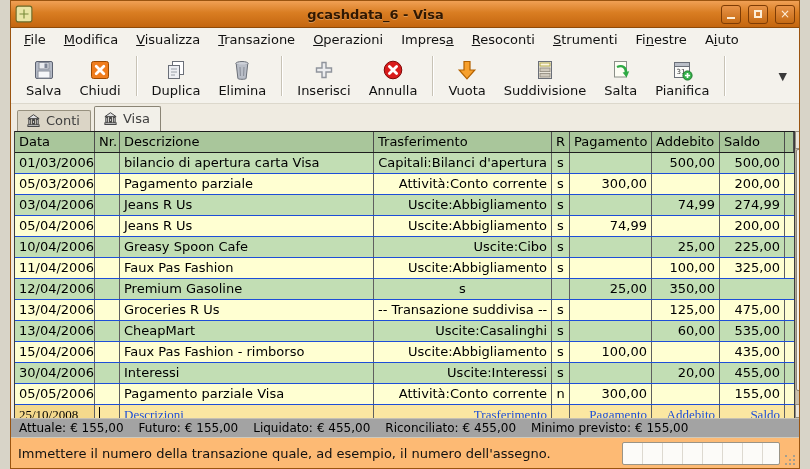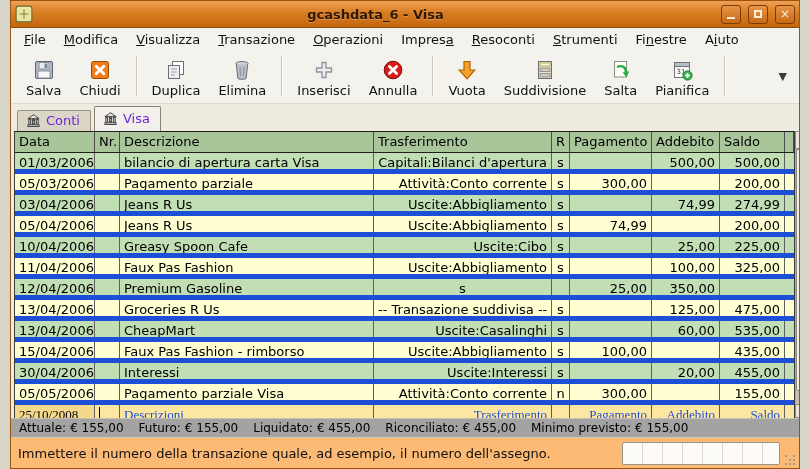--- a/index.html
+++ b/index.html
@@ -41,36 +41,36 @@
   .tbtn{
     display:flex; flex-direction:column; align-items:center; justify-content:flex-end;
     gap:1px; padding:2px 9px; border-radius:3px; font-size:13px; color:#111; height:48px;
   }
   .tbtn svg{ width:24px; height:24px; }
   .tsep{ width:1px; height:40px; background:#c8c3b6; box-shadow:1px 0 0 #ffffff; margin:0 6px; flex:none; }
   .overflow{ margin-left:auto; color:#3a3a3a; font-size:11px; padding:4px 6px; }
   
   .tabstrip{ height:27px; flex:none; background:#efebe1; display:flex; align-items:flex-end; padding:0 0 0 6px; }
   .tab{
-    display:flex; align-items:center; gap:5px; font-size:13px; color:#6d28d9;
+    display:flex; align-items:center; gap:5px; font-size:13px; color:#404040;
     border:1px solid #97917f; border-bottom:none; border-radius:2px 2px 0 0;
     background:#dbd5c6; height:21px; padding:0 10px 1px 8px; margin-right:3px;
   }
   .tab svg{ width:15px; height:15px; }
   .tab.active{ background:#f2f0e9; height:25px; border-color:#8a8475; }
   
   .register-area{ flex:1; display:flex; padding:0 3px; background:#efebe1; overflow:hidden; }
   .register-viewport{
     width:781px; flex:none; overflow:hidden; position:relative;
     border-left:1px solid #3c3c3c; border-right:1px solid #3c3c3c;
   }
   .grid-row{ display:grid; grid-template-columns:80px 25px 254px 178px 18px 82px 68px 65px 9px; }
   .thead{ background:#a9c69b; border-top:1px solid #1d1d1d; border-bottom:1px solid #1d1d1d; height:22px; }
   .thead .cell{ font-size:13px; color:#000; line-height:20px; border-right:1px solid #4c4c4c; overflow:hidden; white-space:nowrap; }
-  .row{ height:21px; border-bottom:5px solid #1d4ed8; }
+  .row{ height:21px; border-bottom:1px solid #1d4ed8; }
   .rows div.row:nth-of-type(odd){ background:#c2deb4; }
   .rows div.row:nth-of-type(even){ background:#ffffd2; }
   .cell{ font-size:13px; color:#000; line-height:19px; border-right:1px solid #5f5f5f; padding:0 4px; overflow:hidden; white-space:nowrap; }
   .c-right{ text-align:right; }
   .c-center{ text-align:center; padding:0 2px; }
   .c-fill{ border-right:none; }
   .blank-row{ height:21px; background:#fbe7a2; border-bottom:1px solid #2a2a2a;font-family:Liberation Serif, serif; }
   .blank-row .c-date{ background:#f4d98c; }
   .blank-row .hint{ color:#1d4ed8; }
   .caret{ display:inline-block; width:1px; height:13px; background:#000; vertical-align:top; margin-top:2px; }

